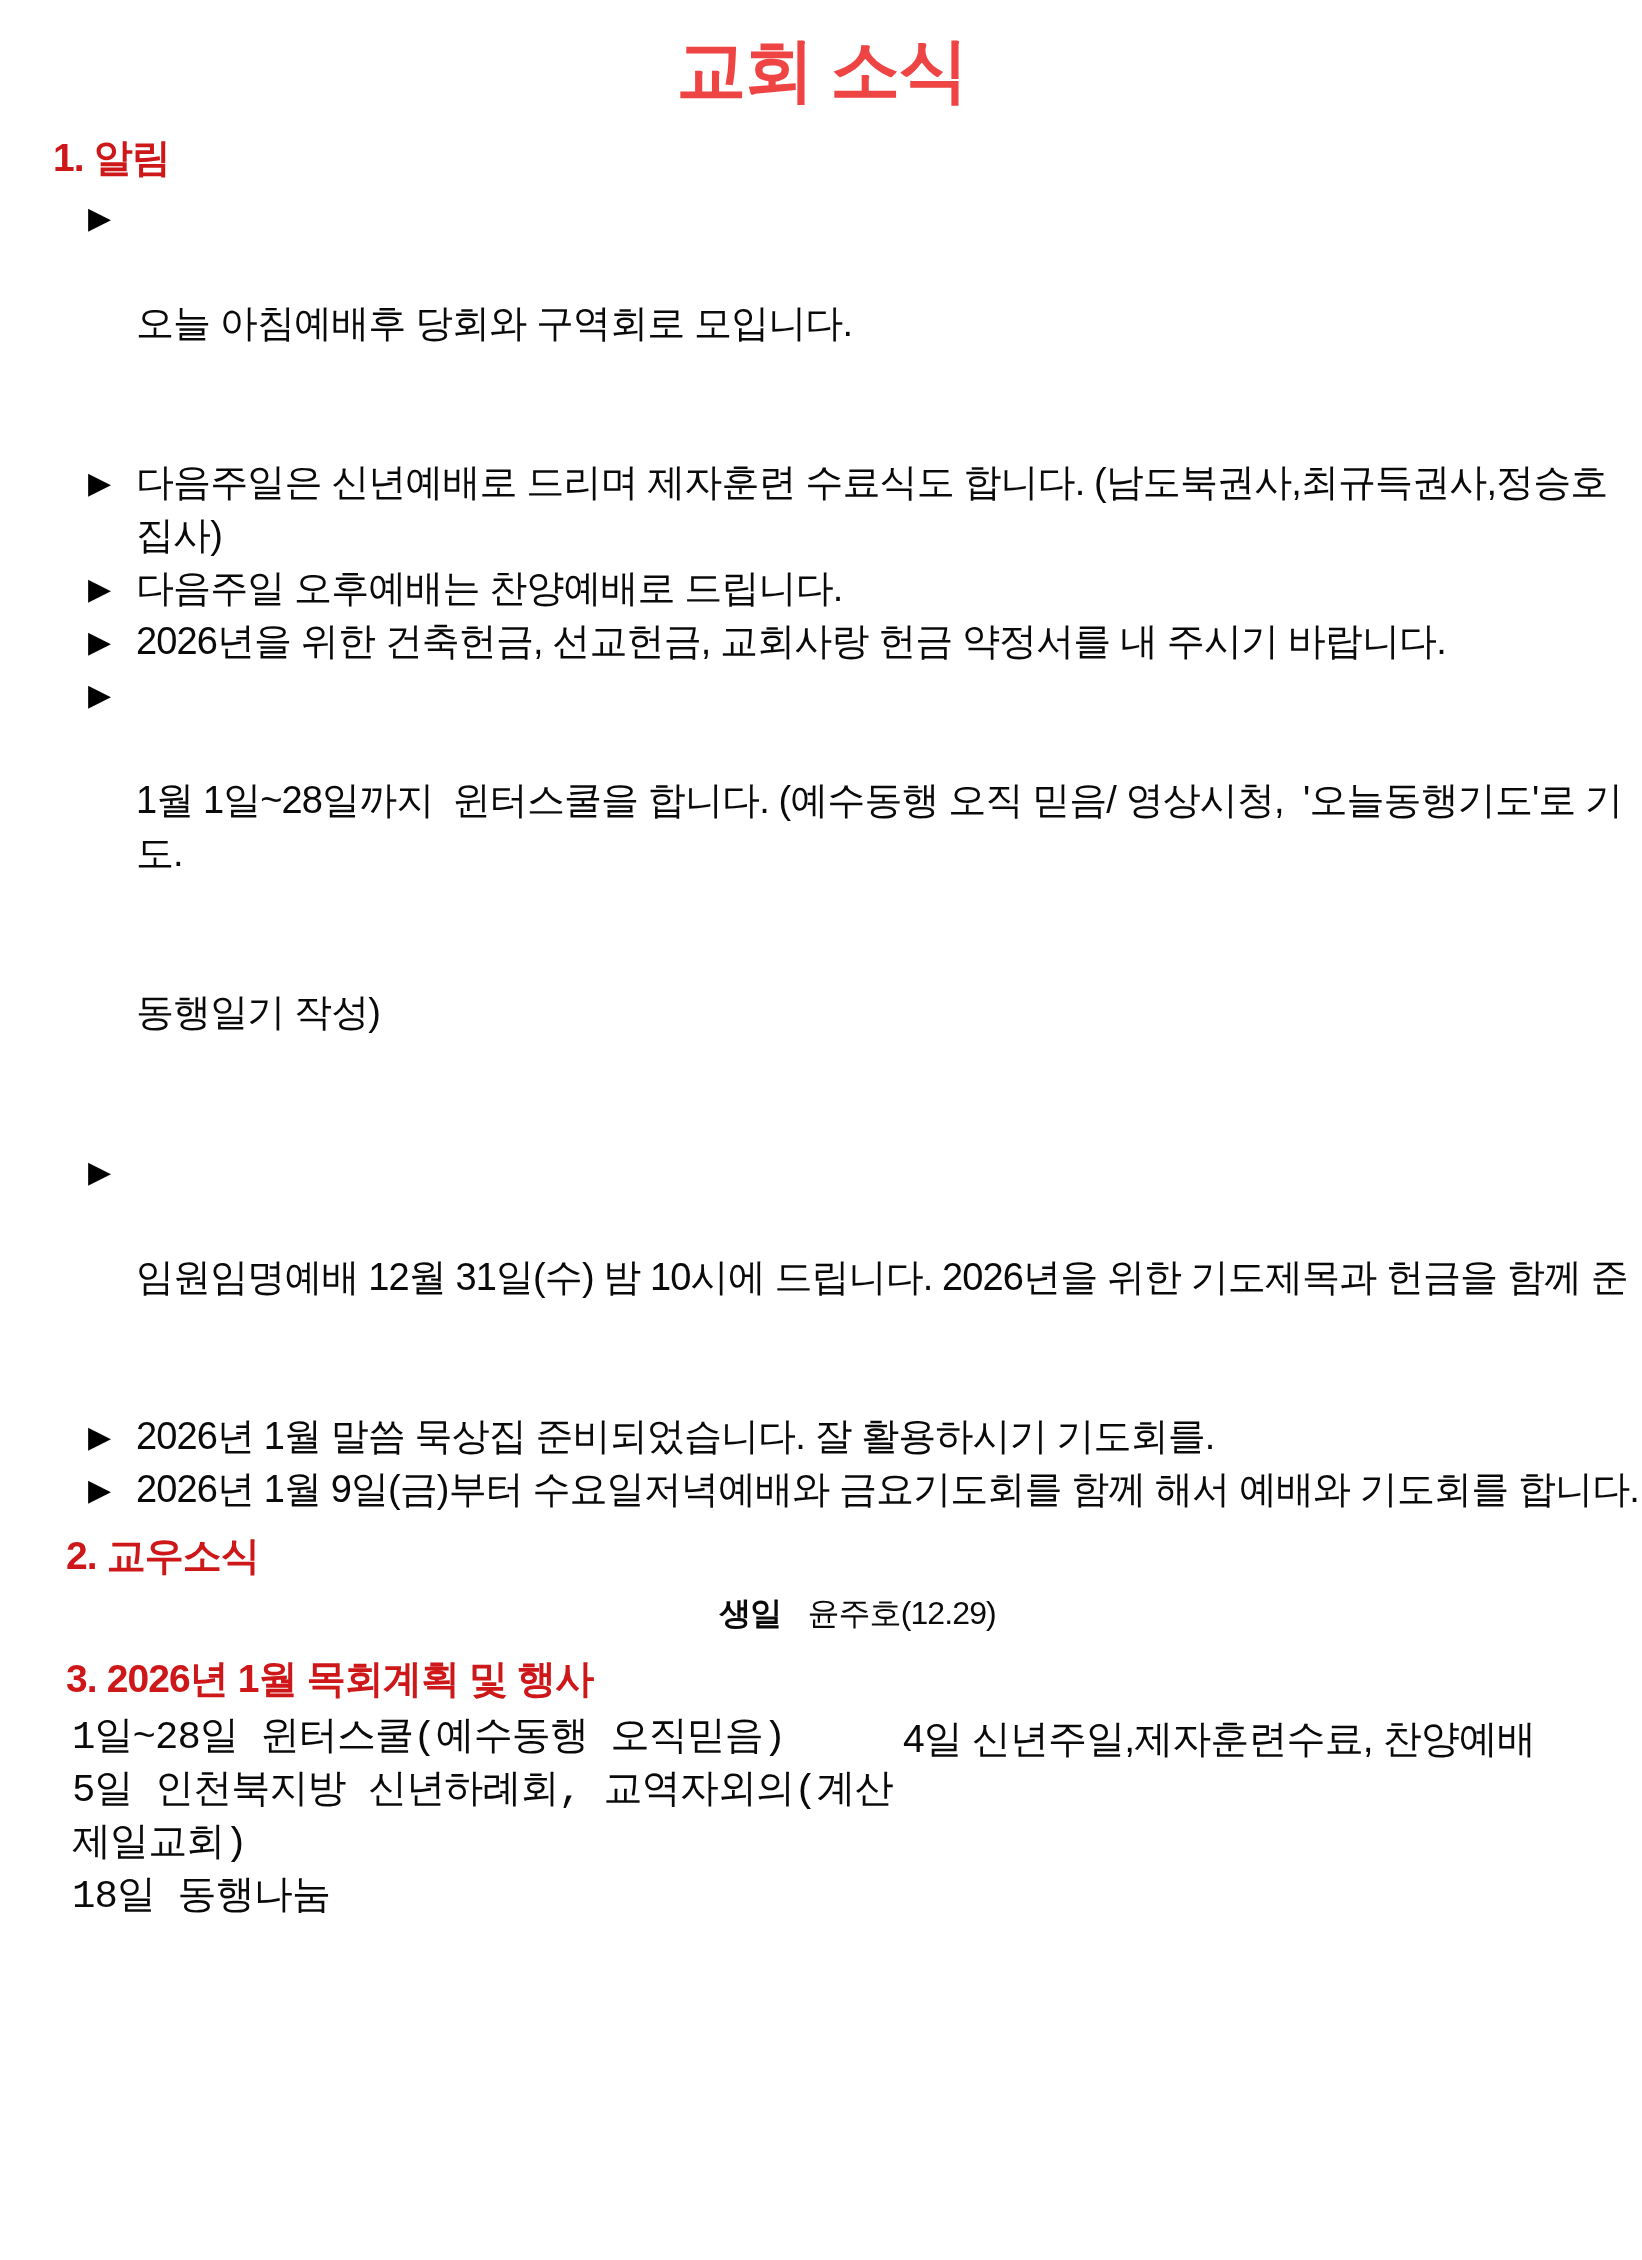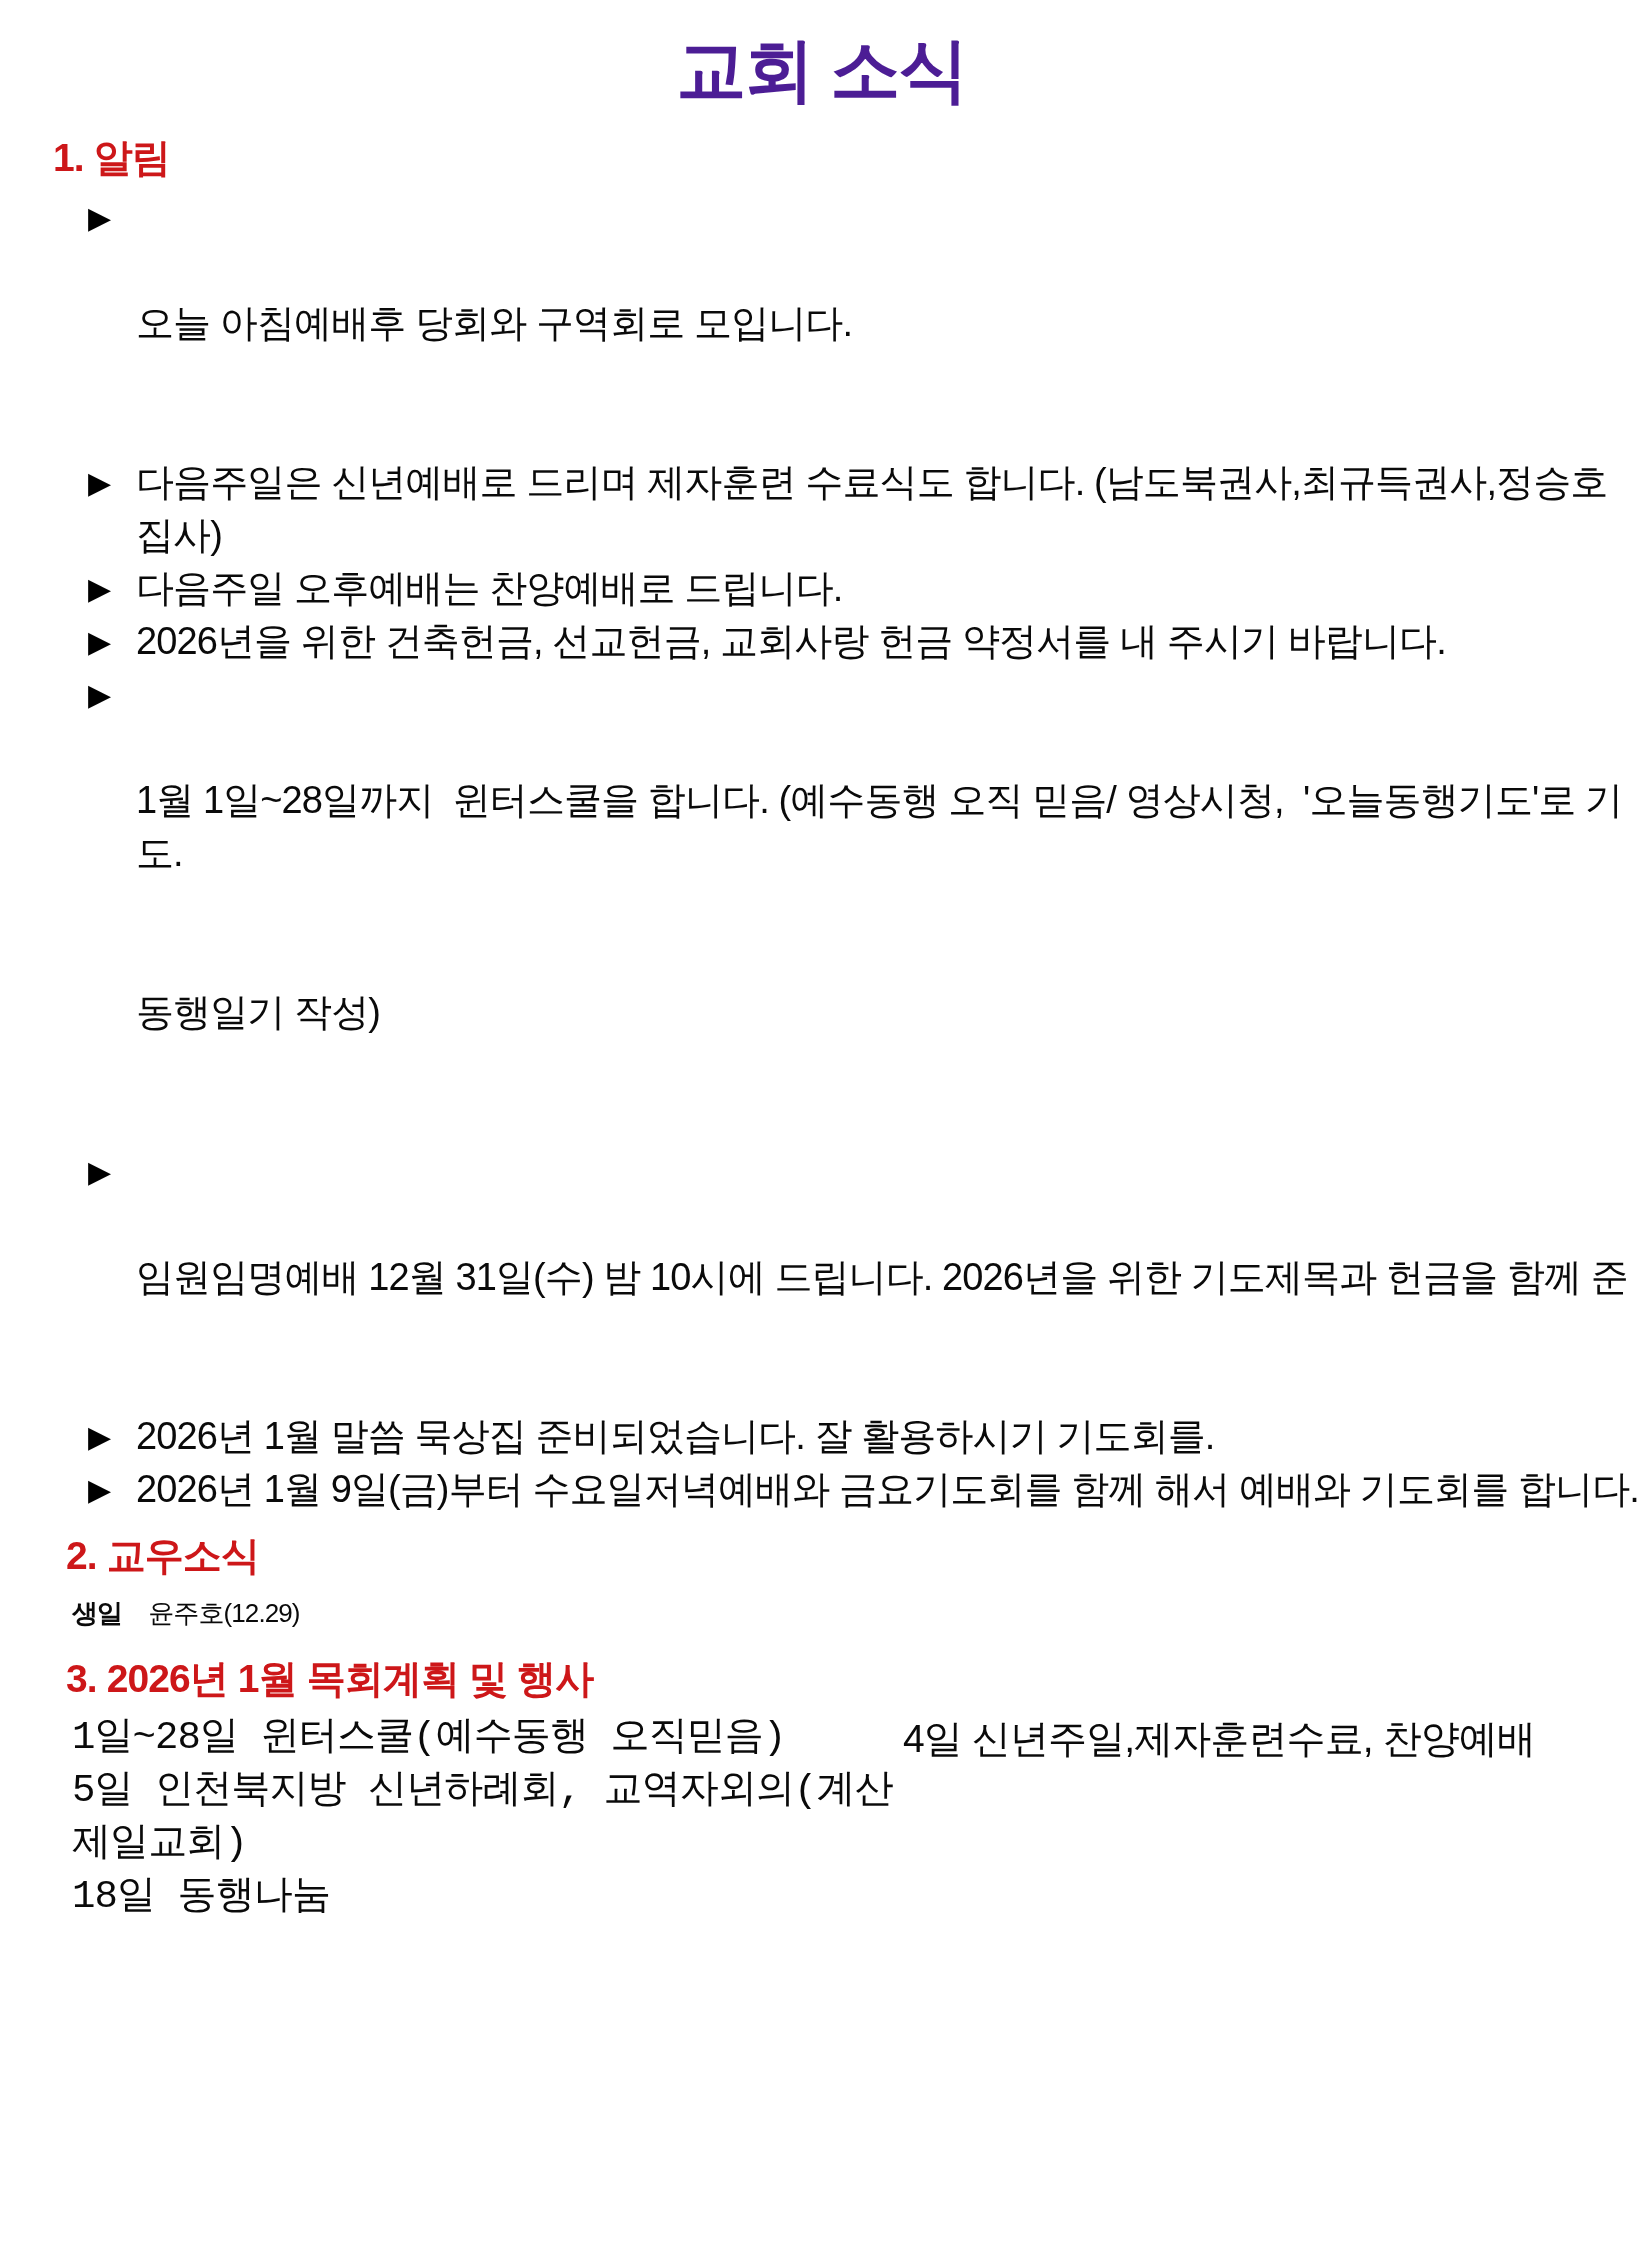--- a/index.html
+++ b/index.html
@@ -12,41 +12,41 @@
     color: #0a0a0a;
     letter-spacing: -0.9px;
     overflow: hidden;
   }
   .main-title {
     margin: 0;
     padding-top: 24px;
     text-align: center;
     font-size: 70px;
     font-weight: 800;
-    color: #4c1d95;
+    color: #ef4444;
     letter-spacing: -1.8px;
   }
   .sec-heading {
     margin: 13px 0 5.5px 53px;
     font-size: 39px;
     font-weight: 700;
     color: #cd1719;
   }
   .notice-list { margin-left: 88px; font-size: 38px; line-height: 53px; }
   .notice { display: flex; align-items: flex-start; }
   .bullet {
     flex: 0 0 48px;
     font-size: 30px;
     line-height: 53px;
     color: #000000;
   }
   .ntext { flex: 1; white-space: pre-wrap; }
   .subline { white-space: pre-wrap; }
   .subline.outdent { margin-left: -27.5px; }
-  .birthday-line { margin: 5.5px 0 0 72px; font-size: 26px; line-height: 51px; }
+  .birthday-line { margin: 5.5px 0 0 72px; font-size: 32px; line-height: 51px; text-align: center; }
   .birthday-line .blabel { font-weight: 700; margin-right: 26px; }
   .schedule { margin-left: 72px; font-size: 39px; line-height: 53px; }
   .sched-row { display: flex; }
   .sched-left { flex: 0 0 831px; white-space: pre-wrap; font-family: Liberation Mono, monospace; }
   .sched-right { flex: 1; white-space: pre-wrap; }
 </style>
 </head>
 <body>
 
 <div class="page">

